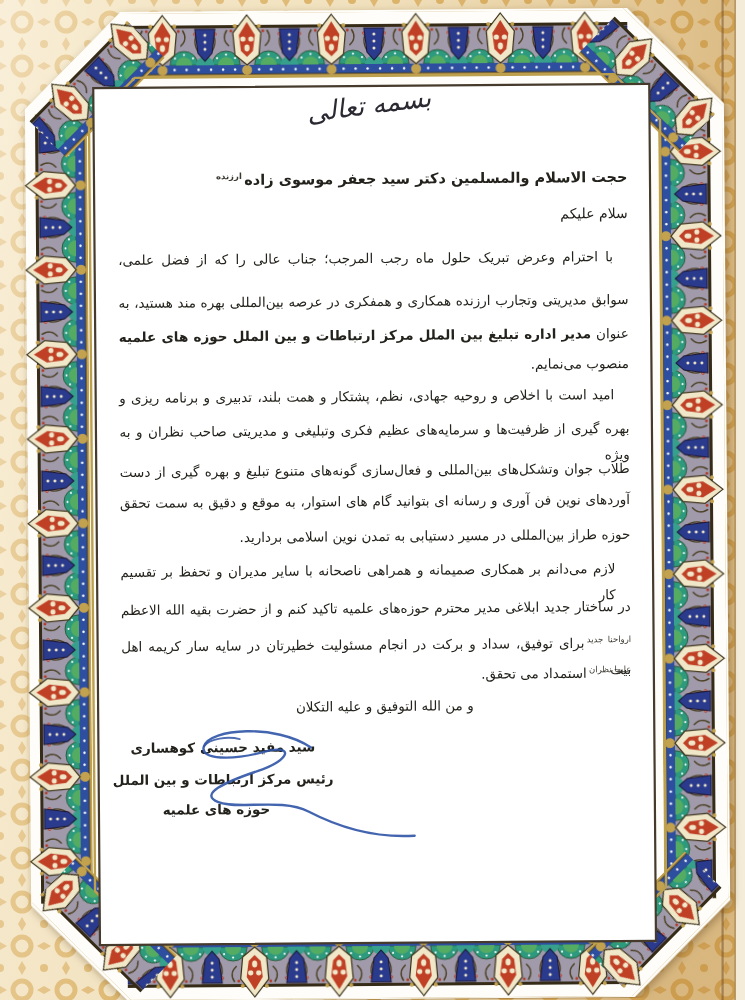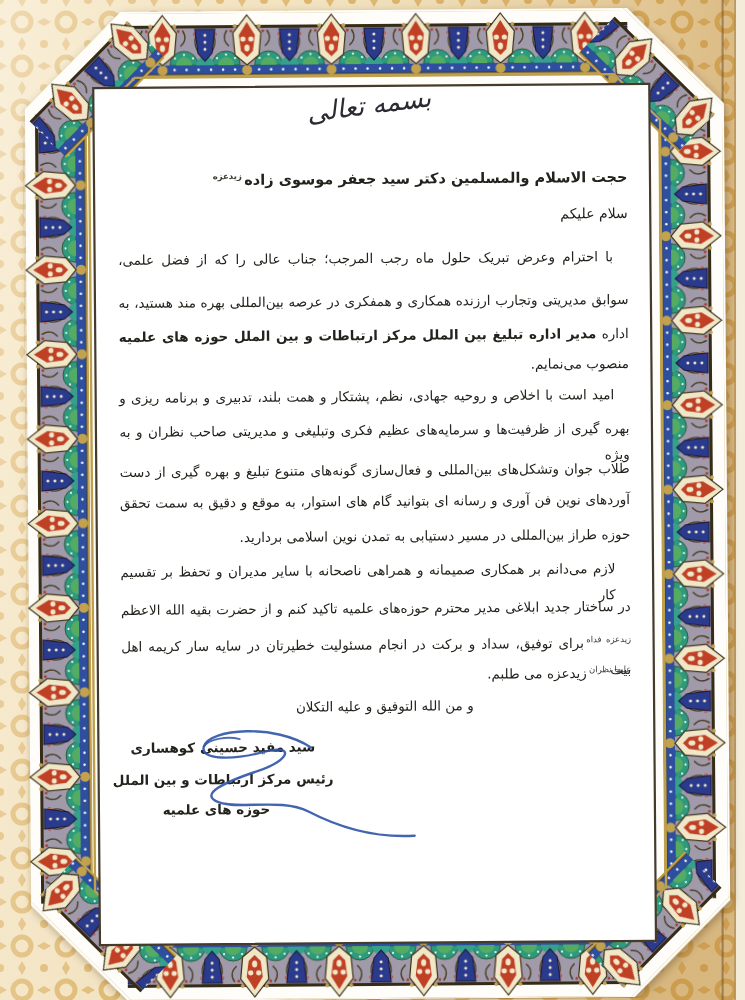--- a/index.html
+++ b/index.html
@@ -166,39 +166,39 @@
       </g>
 
       <path d="M138,76 H617 L663,122 V889 L617,935 H138 L92,889 V122 Z" fill="none" stroke="#bda04e" stroke-width="2.4"></path>
 
       <rect x="96.5" y="86" width="556" height="857" fill="#fff" stroke="#453a2c" stroke-width="2.2"></rect>
     </svg>
 
     <div class="content">
       <div class="bismillah">بسمه تعالی</div>
 
-      <div class="addr"><span>حجت الاسلام والمسلمین دکتر سید جعفر موسوی زاده</span> <sup class="hon">زیدعزه</sup></div>
+      <div class="addr"><span>حجت الاسلام والمسلمین دکتر سید جعفر موسوی زاده</span> <sup class="hon">ارزنده</sup></div>
 
       <div class="salam">سلام علیکم</div>
 
       <div class="line indent" style="top:153px">با احترام وعرض تبریک حلول ماه رجب المرجب؛ جناب عالی را که از فضل علمی،</div>
       <div class="line" style="top:196px">سوابق مدیریتی وتجارب ارزنده همکاری و همفکری در عرصه بین‌المللی بهره مند هستید، به</div>
-      <div class="line" style="top:230px"><span>اداره </span><span class="bold">مدیر اداره تبلیغ بین الملل مرکز ارتباطات و بین الملل حوزه های علمیه</span></div>
+      <div class="line" style="top:230px"><span>عنوان </span><span class="bold">مدیر اداره تبلیغ بین الملل مرکز ارتباطات و بین الملل حوزه های علمیه</span></div>
       <div class="line endline" style="top:260px">منصوب می‌نمایم.</div>
 
       <div class="line indent" style="top:291px">امید است با اخلاص و روحیه جهادی، نظم، پشتکار و همت بلند، تدبیری و برنامه ریزی و</div>
       <div class="line" style="top:325px">بهره گیری از ظرفیت‌ها و سرمایه‌های عظیم فکری وتبلیغی و مدیریتی صاحب نظران و به ویژه</div>
       <div class="line" style="top:365px">طلاب جوان وتشکل‌های بین‌المللی و فعال‌سازی گونه‌های متنوع تبلیغ و بهره گیری از دست</div>
       <div class="line" style="top:396px">آوردهای نوین فن آوری و رسانه ای بتوانید گام های استوار، به موقع و دقیق به سمت تحقق</div>
       <div class="line endline" style="top:431px">حوزه طراز بین‌المللی در مسیر دستیابی به تمدن نوین اسلامی بردارید.</div>
 
       <div class="line indent" style="top:465px">لازم می‌دانم بر همکاری صمیمانه و همراهی ناصحانه با سایر مدیران و تحفظ بر تقسیم کار</div>
       <div class="line" style="top:503px">در ساختار جدید ابلاغی مدیر محترم حوزه‌های علمیه تاکید کنم و از حضرت بقیه الله الاعظم</div>
-      <div class="line" style="top:536px"><sup class="hon">زیدعزه فداه</sup> <span>برای توفیق، سداد و برکت در انجام مسئولیت خطیرتان در سایه سار کریمه اهل بیت</span></div>
-      <div class="line endline" style="top:566px"><sup class="hon">علیها نظران</sup> <span>زیدعزه می طلبم.</span></div>
+      <div class="line" style="top:536px"><sup class="hon">ارواحنا جدید</sup> <span>برای توفیق، سداد و برکت در انجام مسئولیت خطیرتان در سایه سار کریمه اهل بیت</span></div>
+      <div class="line endline" style="top:566px"><sup class="hon">علیها نظران</sup> <span>استمداد می تحقق.</span></div>
 
       <div class="closing">و من الله التوفیق و علیه التکلان</div>
 
       <div class="sig name">سید مفید حسینی کوهساری</div>
       <div class="sig org1">رئیس مرکز ارتباطات و بین الملل</div>
       <div class="sig org2">حوزه های علمیه</div>
 
       <svg class="scribble-svg" width="330" height="170" aria-hidden="true">
         <path d="M205,40 C170,16 104,20 98,38 C93,52 128,52 158,44 C188,36 186,52 152,63
                  C118,74 92,86 112,94 C132,102 175,90 202,104 C236,122 272,131 308,129" fill="none" stroke="#2f54a6" stroke-width="2.4" stroke-linecap="round" opacity="0.9"></path>

